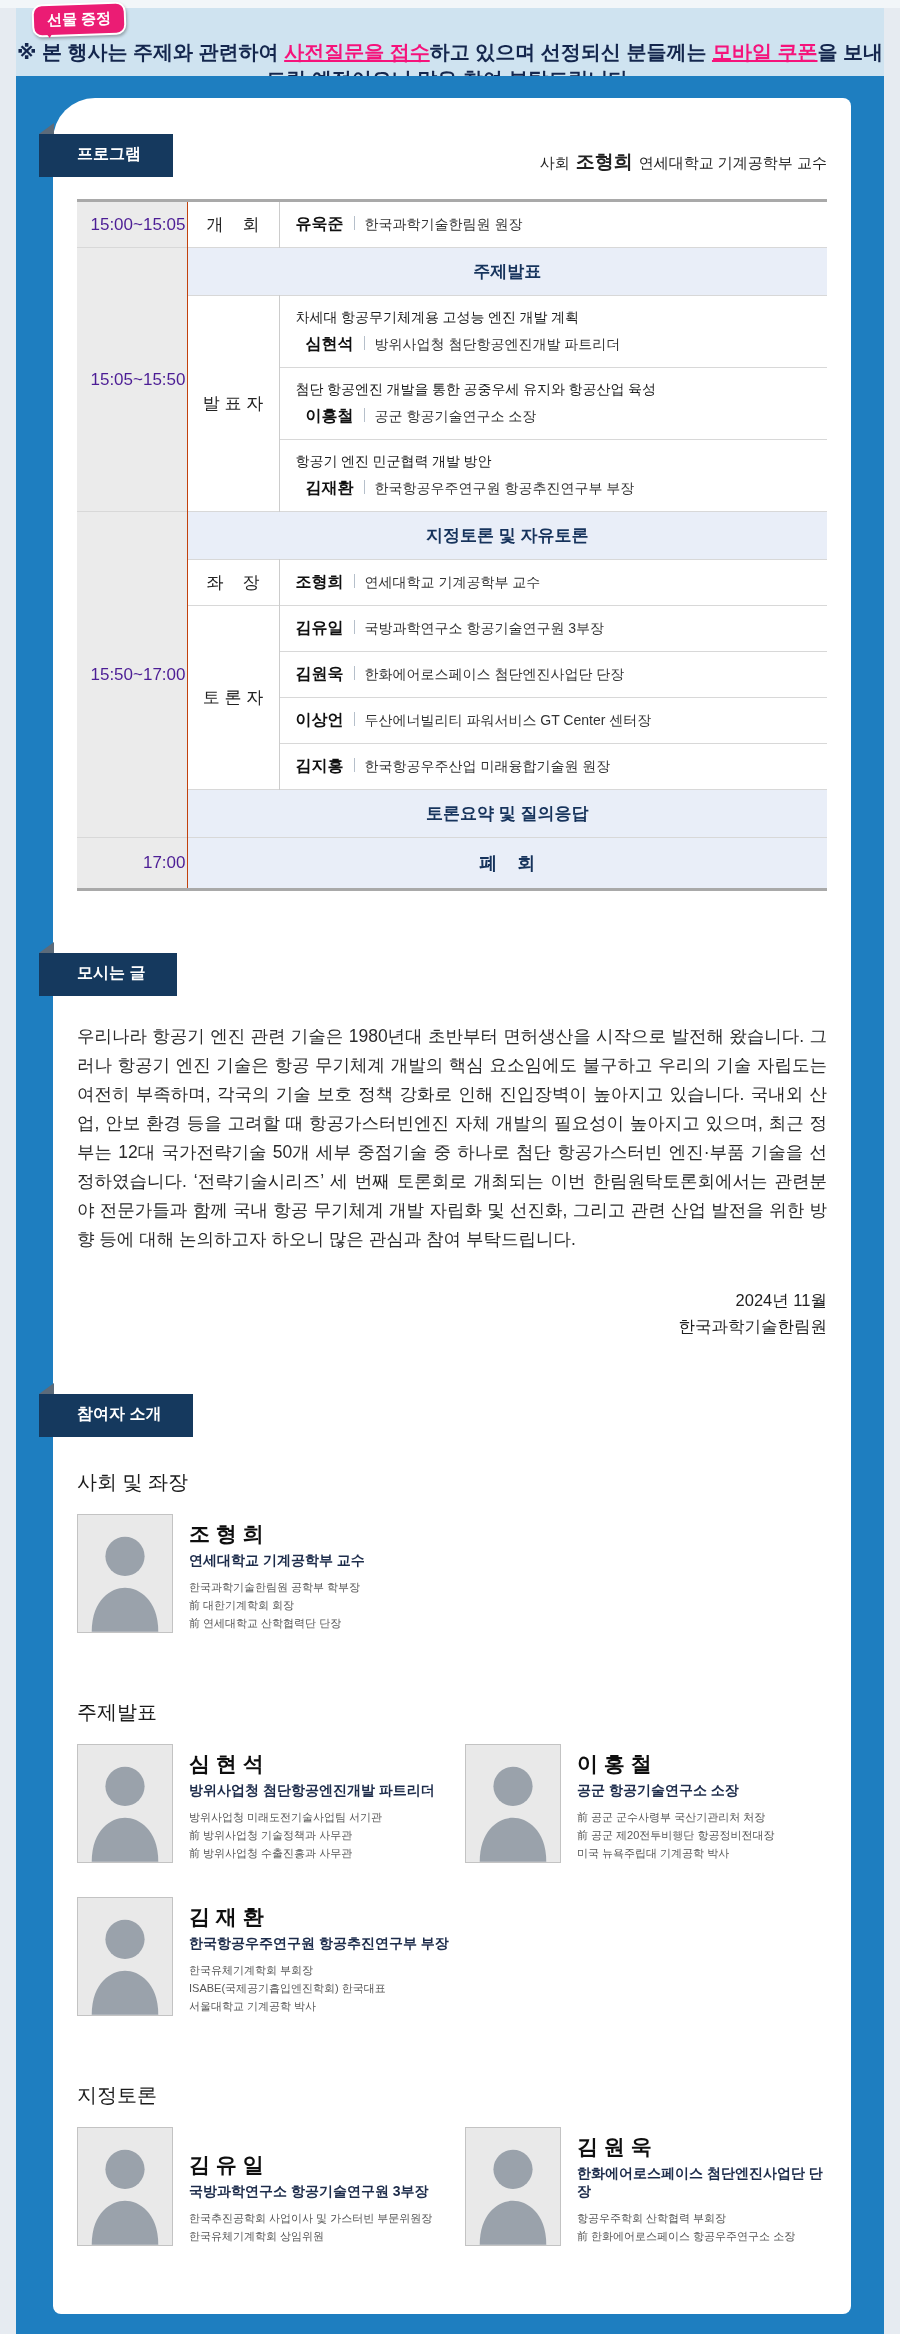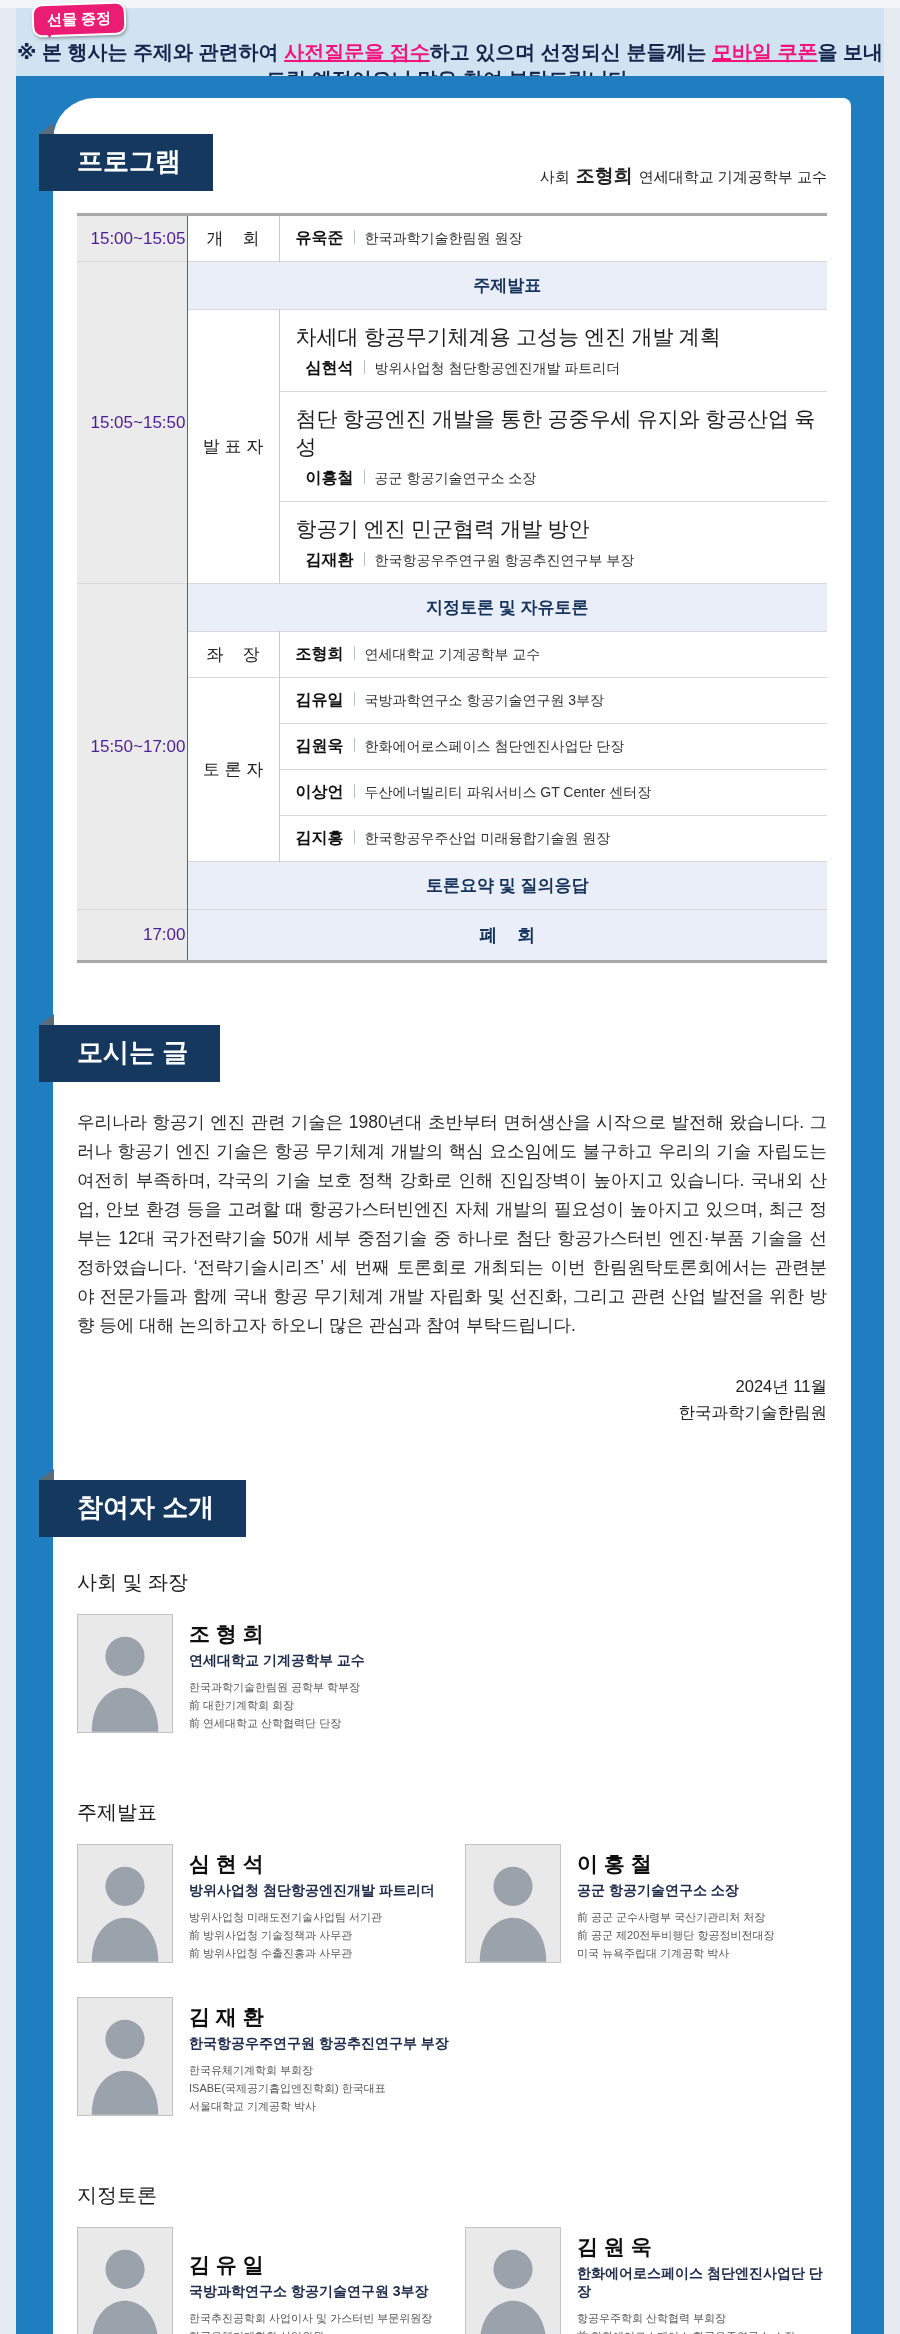--- a/index.html
+++ b/index.html
@@ -27,21 +27,21 @@
   .notice { text-align:center; padding-top:31px; font-size:20px; font-weight:bold; color:#14264d; }
   .notice .pink { color:#f5137b; text-decoration:underline; cursor:pointer; }
 
   
   .frame { position:relative; margin:0 16px; background:#1e7ec0; padding:22px 33px 20px 37px; min-height:2248px; }
   .card { background:#fff; border-radius:42px 8px 8px 8px; padding:36px 24px 34px; min-height:2206px; }
 
   
   .section-head {
     position:relative; display:inline-block;
-    background:#15395e; color:#fff; font-size:26px; font-weight:bold;
+    background:#15395e; color:#fff; font-size:16px; font-weight:bold;
     padding:10px 32px 12px 38px; margin-left:-38px;
   }
   .section-head::before {
     content:""; position:absolute; top:-11px; left:0; width:0; height:0;
     border-style:solid; border-width:0 0 11px 15px;
     border-color:transparent transparent #5c6b7a transparent;
   }
 
   .program-top { display:flex; justify-content:space-between; align-items:flex-end; }
   .host-line { font-size:15px; color:#222; padding-bottom:2px; white-space:nowrap; }
@@ -62,21 +62,21 @@
     border-right:1px solid #ccc; white-space:pre;
   }
   td.t-hdr {
     background:#e9eef8; text-align:center; font-weight:bold;
     font-size:17px; color:#16335c; padding:12px 0;
   }
   td.t-main { padding:12px 8px 12px 16px; }
   .t-name { font-weight:bold; font-size:16px; color:#101010; }
   .t-bar { display:inline-block; width:1px; height:14px; background:#b5bfca; margin:0 10px; vertical-align:-1px; }
   .t-affil { font-size:14px; color:#333; }
-  .t-title { font-family:"Liberation Serif","DejaVu Serif",serif; font-size:21px; color:#1b1b1b; padding:1px 0 7px; }
+  .t-title { font-family:"Liberation Serif","DejaVu Serif",serif; font-size:14px; color:#1b1b1b; padding:1px 0 7px; }
   .t-sub { padding-left:10px; }
   td.t-close { background:#e9eef8; text-align:center; font-weight:bold; font-size:18px; color:#16335c; padding:13px 0; white-space:pre; }
 
   
   .invite { margin-top:62px; }
   .invite-body { margin-top:26px; font-size:17.5px; line-height:1.66; color:#2b2b2b; text-align:justify; }
   .invite-date { text-align:right; margin-top:34px; font-size:16.5px; color:#1f1f1f; line-height:1.55; }
 
   
   .participants { margin-top:54px; }

